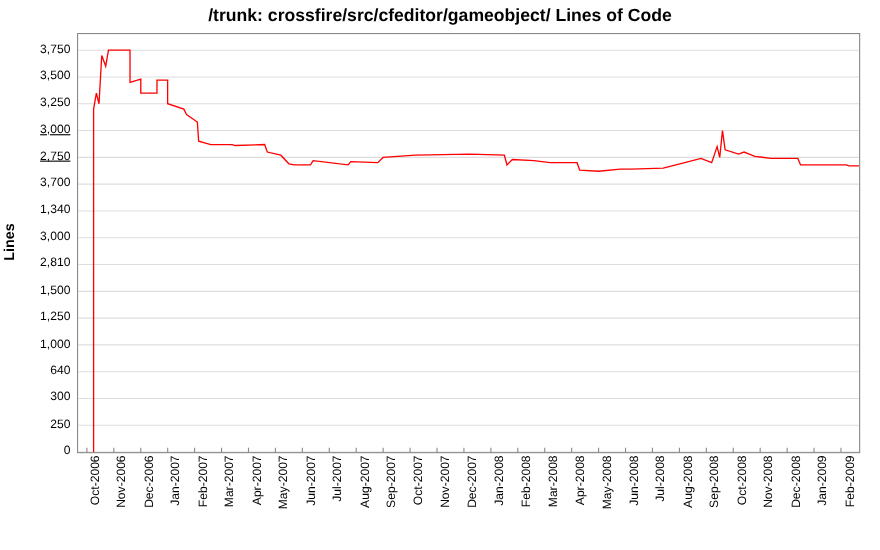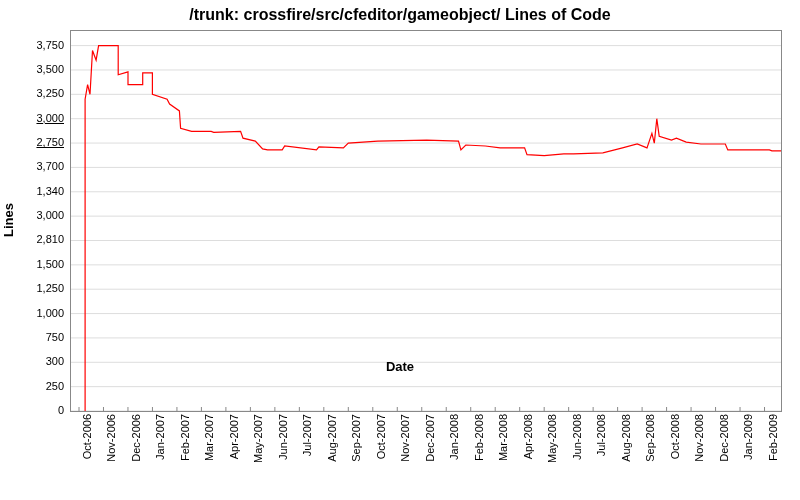--- a/index.html
+++ b/index.html
@@ -107,21 +107,21 @@
 
 <div class="chart-container">
   <div class="title">/trunk: crossfire/src/cfeditor/gameobject/ Lines of Code</div>
 
   <div class="y-label">Lines</div>
 
   <div class="y-ticks" id="y-ticks">
       <div class="y-tick" style="top: 380px;">0</div>
       <div class="y-tick" style="top: 355.641px;">250</div>
       <div class="y-tick" style="top: 331.282px;">300</div>
-      <div class="y-tick" style="top: 306.923px;">750</div>
+      <div class="y-tick" style="top: 306.923px;">640</div>
       <div class="y-tick" style="top: 282.564px;">1,000</div>
       <div class="y-tick" style="top: 258.205px;">1,250</div>
       <div class="y-tick" style="top: 233.846px;">1,500</div>
       <div class="y-tick" style="top: 209.487px;">2,810</div>
       <div class="y-tick" style="top: 185.128px;">3,000</div>
       <div class="y-tick" style="top: 160.769px;">1,340</div>
       <div class="y-tick" style="top: 136.41px;">3,700</div>
       <div class="y-tick" style="top: 112.051px; text-decoration: underline;">2,750</div>
       <div class="y-tick" style="top: 87.6923px; text-decoration: underline;">3,000</div>
       <div class="y-tick" style="top: 63.3333px; margin-left: 20px;">3,250</div>
@@ -209,14 +209,13 @@
       <div class="x-tick" style="left: 525.138px;">Jul-2008</div>
       <div class="x-tick" style="left: 549.621px;">Aug-2008</div>
       <div class="x-tick" style="left: 574.103px;">Sep-2008</div>
       <div class="x-tick" style="left: 598.586px;">Oct-2008</div>
       <div class="x-tick" style="left: 623.069px;">Nov-2008</div>
       <div class="x-tick" style="left: 647.552px;">Dec-2008</div>
       <div class="x-tick" style="left: 672.034px;">Jan-2009</div>
       <div class="x-tick" style="left: 696.517px;">Feb-2009</div>
     </div>
 
-  <div class="x-label">Date</div>
 </div>
 
 </body></html>

